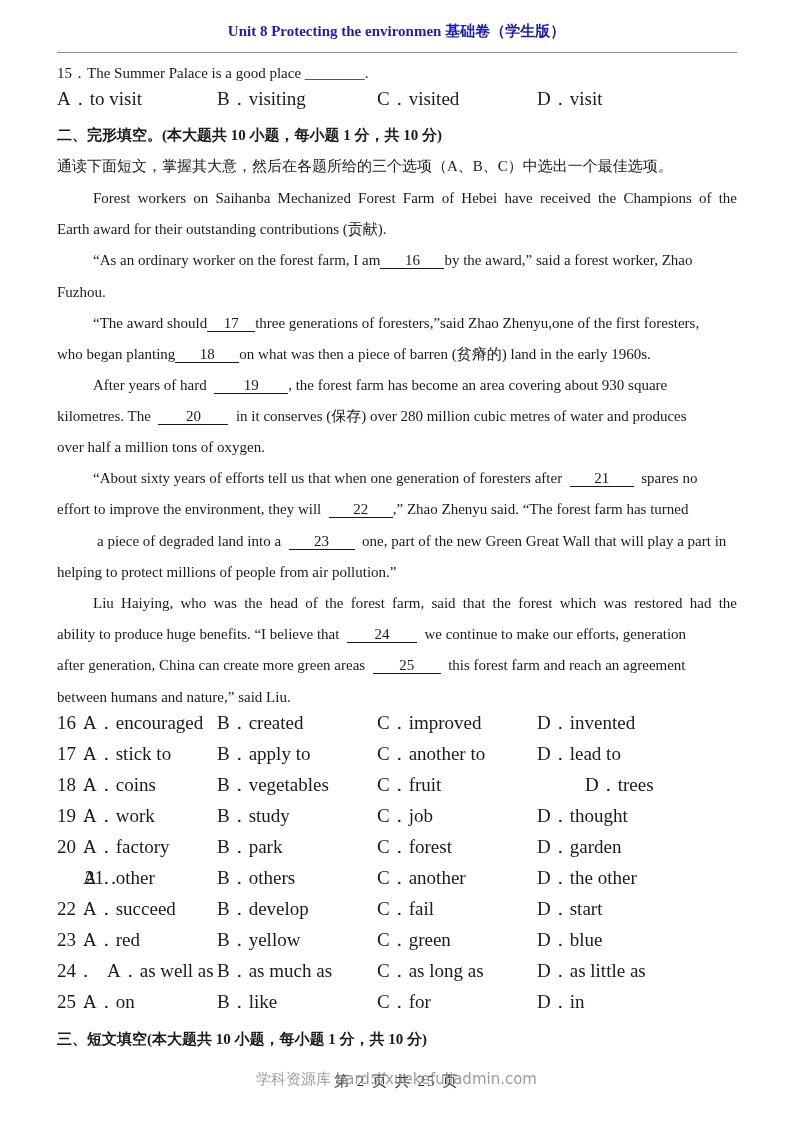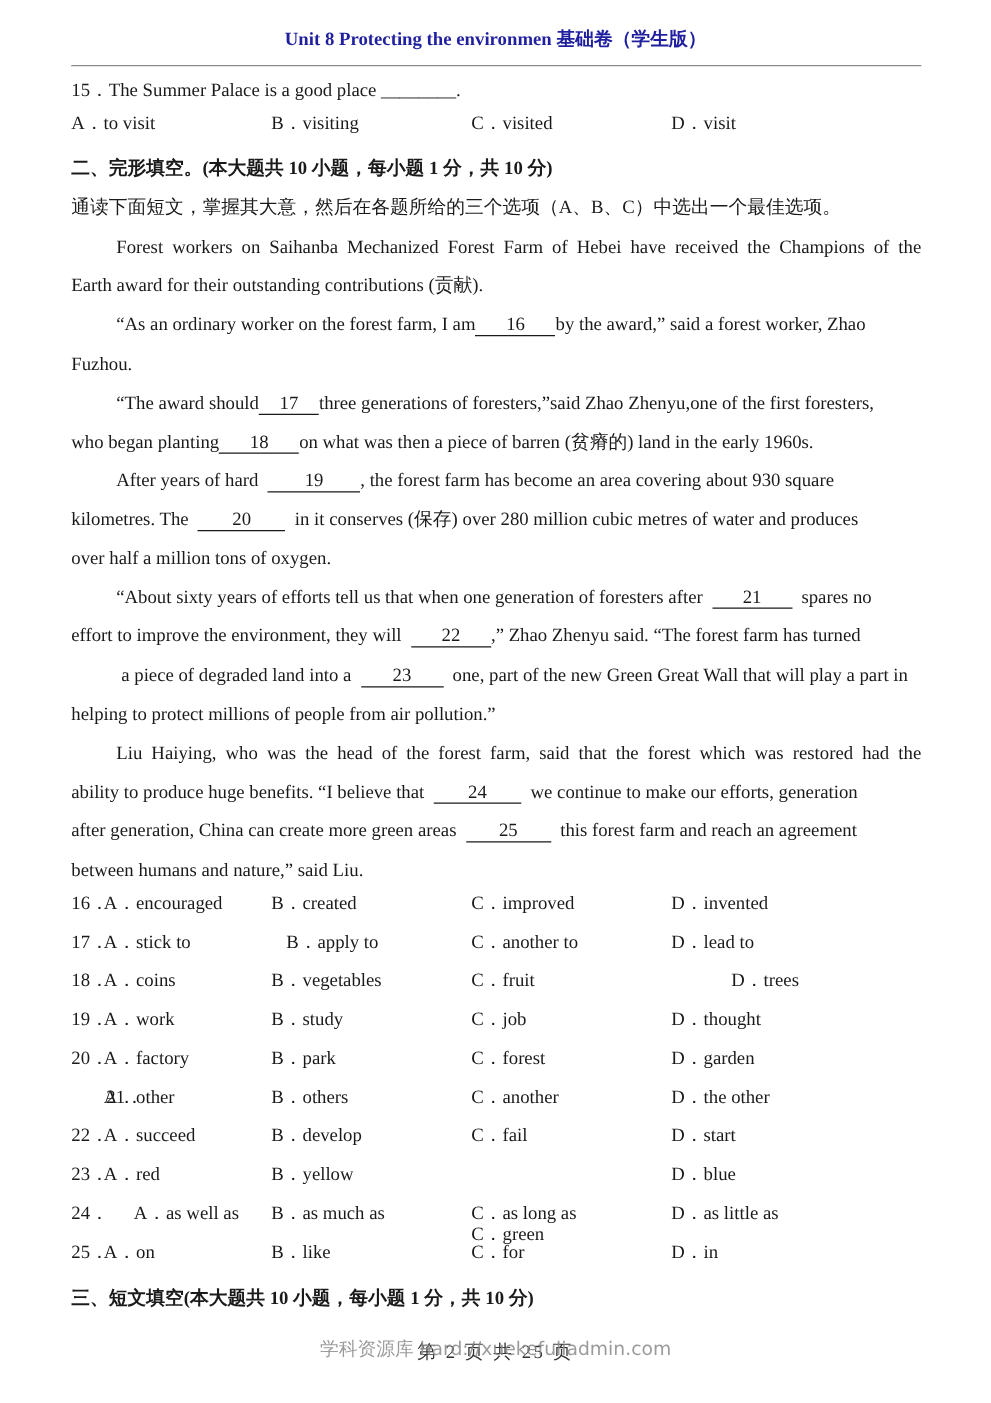--- a/index.html
+++ b/index.html
@@ -4,21 +4,21 @@
 <style>
   html, body { margin:0; padding:0; background:#ffffff; }
   body { width:793px; height:1122px; position:relative; overflow:hidden;
          font-family:"Liberation Serif","DejaVu Serif",serif; color:#1a1a1a; }
   .header { position:absolute; top:22px; left:0; width:793px; text-align:center;
             font-weight:bold; font-size:15px; color:#1f1fa0; }
   .header-rule { position:absolute; top:52px; left:57px; width:680px; height:0;
                  border-top:1.5px solid #8a8a8a; }
   .line { position:absolute; left:57px; width:680px; font-size:15px; white-space:nowrap; line-height:18px; }
   .justify { text-align:justify; text-align-last:justify; }
-  .opt-row { position:absolute; left:57px; width:680px; font-size:15px; height:18px; line-height:18px;text-align:center; }
+  .opt-row { position:absolute; left:57px; width:680px; font-size:19px; height:18px; line-height:18px;text-align:center; }
   .opt-row span { position:absolute; top:0; white-space:nowrap; }
   .bold { font-weight:bold; }
   .blank { display:inline-block; border-bottom:1px solid #1a1a1a; text-align:center; line-height:15px; }
   .footer-page { position:absolute; top:1072px; left:0; width:793px; text-align:center;
                  font-size:15px; color:#333; letter-spacing:2px; }
   .watermark { position:absolute; top:1070px; left:0; width:793px; text-align:center;
                font-family:"DejaVu Sans","Liberation Sans",sans-serif; font-size:15px; color:#8a8a8a; opacity:0.85; }
 </style>
 </head>
 <body>
@@ -86,21 +86,21 @@
   <div class="opt-row" style="top:714px;">
     <span style="left:0;">16．</span>
     <span style="left:26px;">A．encouraged</span>
     <span style="left:160px;">B．created</span>
     <span style="left:320px;">C．improved</span>
     <span style="left:480px;">D．invented</span>
   </div>
   <div class="opt-row" style="top:745px;">
     <span style="left:0;">17．</span>
     <span style="left:26px;">A．stick to</span>
-    <span style="left:160px;margin-left:12px;">B．apply to</span>
+    <span style="left:160px;">B．apply to</span>
     <span style="left:320px;">C．another to</span>
     <span style="left:480px;">D．lead to</span>
   </div>
   <div class="opt-row" style="top:776px;">
     <span style="left:0;">18．</span>
     <span style="left:26px;">A．coins</span>
     <span style="left:160px;">B．vegetables</span>
     <span style="left:320px;">C．fruit</span>
     <span style="left:480px;margin-left:48px;">D．trees</span>
   </div>
@@ -129,21 +129,21 @@
     <span style="left:0;">22．</span>
     <span style="left:26px;">A．succeed</span>
     <span style="left:160px;">B．develop</span>
     <span style="left:320px;">C．fail</span>
     <span style="left:480px;">D．start</span>
   </div>
   <div class="opt-row" style="top:931px;">
     <span style="left:0;">23．</span>
     <span style="left:26px;">A．red</span>
     <span style="left:160px;">B．yellow</span>
-    <span style="left:320px;margin-top:48px;">C．green</span>
+    <span style="left:320px;">C．green</span>
     <span style="left:480px;">D．blue</span>
   </div>
   <div class="opt-row" style="top:962px;">
     <span style="left:0;">24．</span>
     <span style="left:26px;margin-left:24px;">A．as well as</span>
     <span style="left:160px;">B．as much as</span>
     <span style="left:320px;">C．as long as</span>
     <span style="left:480px;">D．as little as</span>
   </div>
   <div class="opt-row" style="top:993px;">

